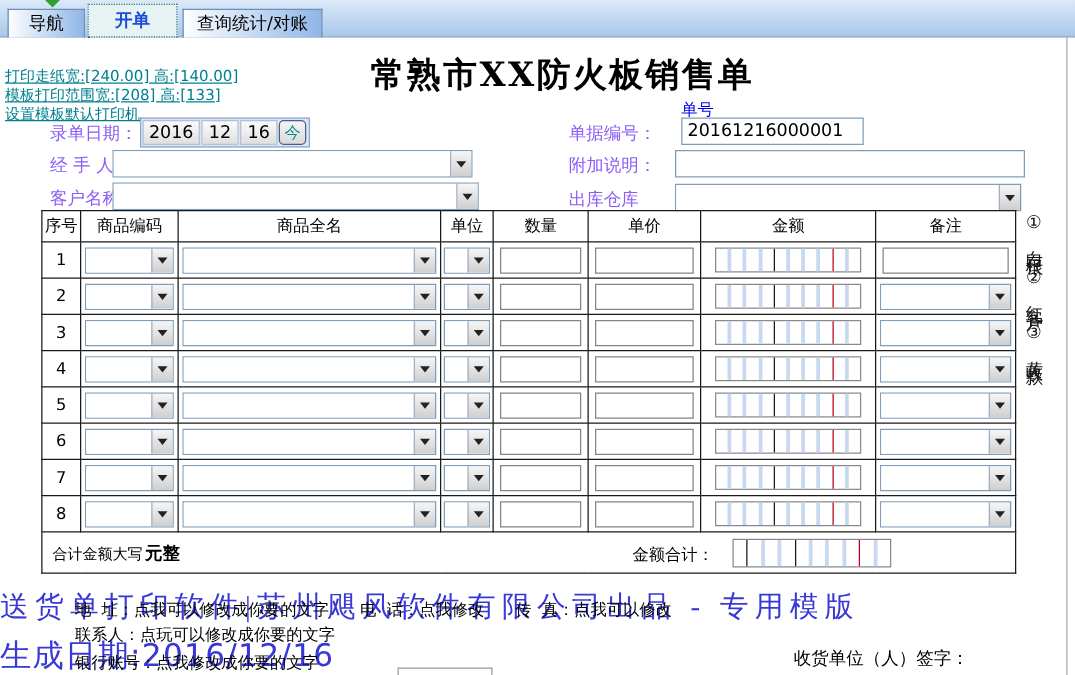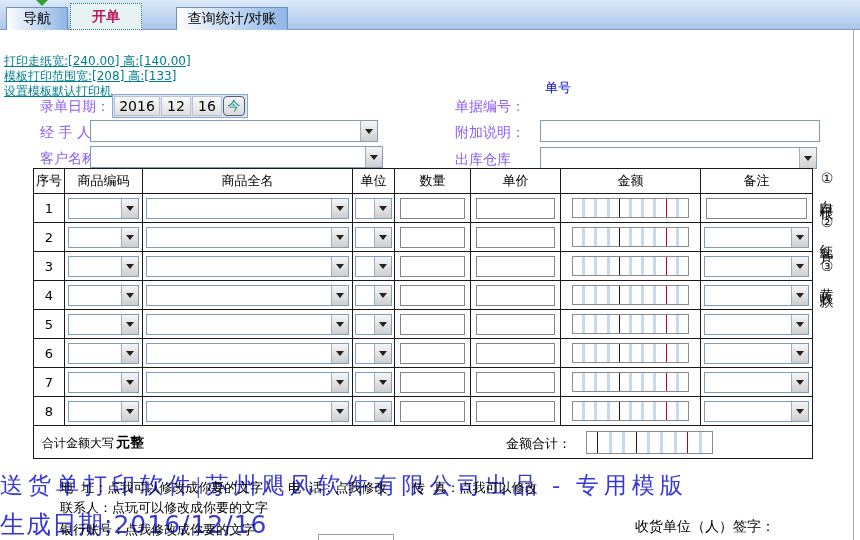--- a/index.html
+++ b/index.html
@@ -13,22 +13,22 @@
             border-bottom:1px solid #7e9ec4; }
   .green-arrow { position:absolute; left:36px; top:0; width:0; height:0;
                  border-left:6px solid transparent; border-right:6px solid transparent;
                  border-top:6px solid #2fa12f; }
   .tab { position:absolute; display:flex; align-items:center; justify-content:center;
          font-size:14px; color:#000; cursor:pointer;
          background:linear-gradient(to right,#fdfeff,#8fb6e6);
          border:1px solid #6d8fb8; border-bottom:none; }
   .tab.t0 { left:6px;  top:7px; width:62px;  height:23px; }
   .tab.t1 { left:70px; top:3px; width:72px;  height:27px;
-            background:#e7f2f3; border:1px dotted #2f7f7f; color:#be185d; font-weight:bold; }
-  .tab.t2 { left:146px; top:7px; width:112px; height:23px;margin-left:30px; }
+            background:#e7f2f3; border:1px dotted #2f7f7f; color:#1d4ed8; font-weight:bold; }
+  .tab.t2 { left:146px; top:7px; width:112px; height:23px; }
 
   
   .plink { position:absolute; font-size:12px; color:#00808e; text-decoration:underline; cursor:pointer; white-space:nowrap; }
   .pl1 { left:4px; top:53px; } .pl2 { left:4px; top:68px; } .pl3 { left:4px; top:83px; }
 
   
   .title { position:absolute; left:230px; top:42px; width:440px; text-align:center;
            font-family:"DejaVu Serif", serif; font-size:27px; font-weight:bold; color:#000; letter-spacing:2px; }
   .order-no-label { position:absolute; left:545px; top:79px; font-size:13px; color:#0000ee; }
   .flabel { position:absolute; font-size:14px; color:#8b5cf6; white-space:nowrap; }
@@ -107,36 +107,38 @@
     <div class="green-arrow"></div>
     <div class="tab t0">导航</div>
     <div class="tab t1">开单</div>
     <div class="tab t2">查询统计/对账</div>
   </div>
 
   <a class="plink pl1">打印走纸宽:[240.00] 高:[140.00]</a>
   <a class="plink pl2">模板打印范围宽:[208] 高:[133]</a>
   <a class="plink pl3">设置模板默认打印机</a>
 
+  <div class="title">常熟市XX防火板销售单</div>
   <div class="order-no-label">单号</div>
 
   <div class="flabel l-date">录单日期：</div>
   <div class="flabel l-doc">单据编号：</div>
   <div class="flabel l-hand">经 手 人：</div>
   <div class="flabel l-note">附加说明：</div>
   <div class="flabel l-cust">客户名称：</div>
   <div class="flabel l-ware">出库仓库</div>
 
   <div class="date-ctl">
     <div class="date-seg seg-y">2016</div>
     <div class="date-seg seg-m">12</div>
     <div class="date-seg seg-d">16</div>
     <div class="today-btn">今</div>
   </div>
 
+  <input class="txt i-doc" value="20161216000001" style="">
   <input class="txt i-note" style="">
 
   <div class="combo cb-hand">
     <div class="combo-field"></div>
     <div class="combo-btn">
         <span class="arr"></span>
       </div>
   </div>
   <div class="combo cb-cust">
     <div class="combo-field"></div>

